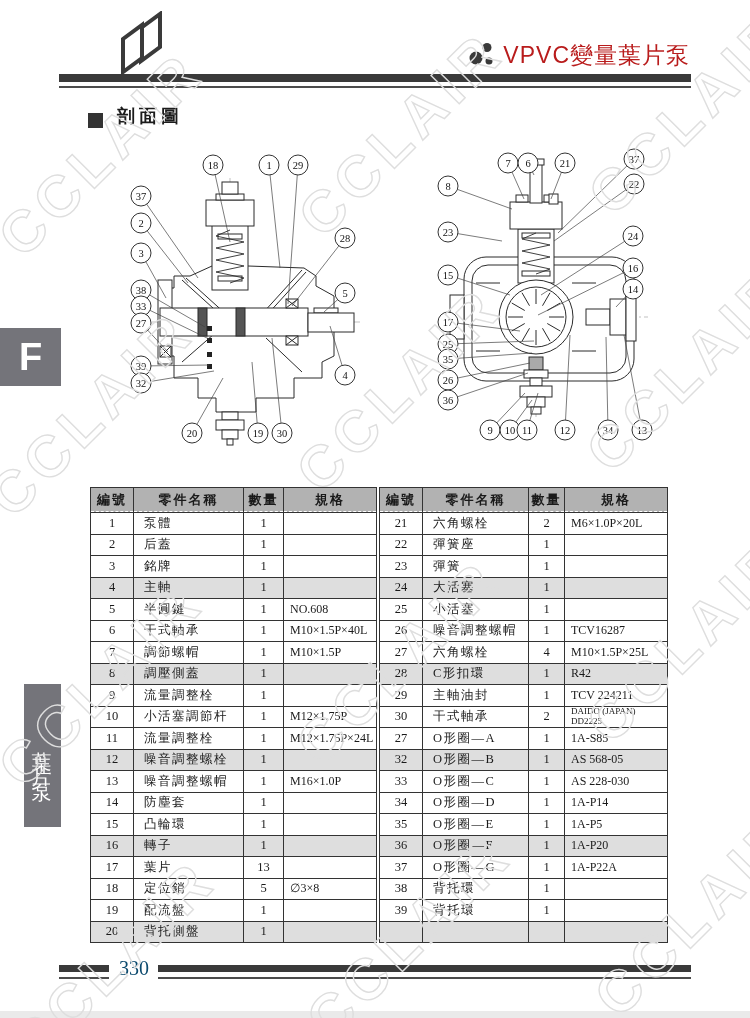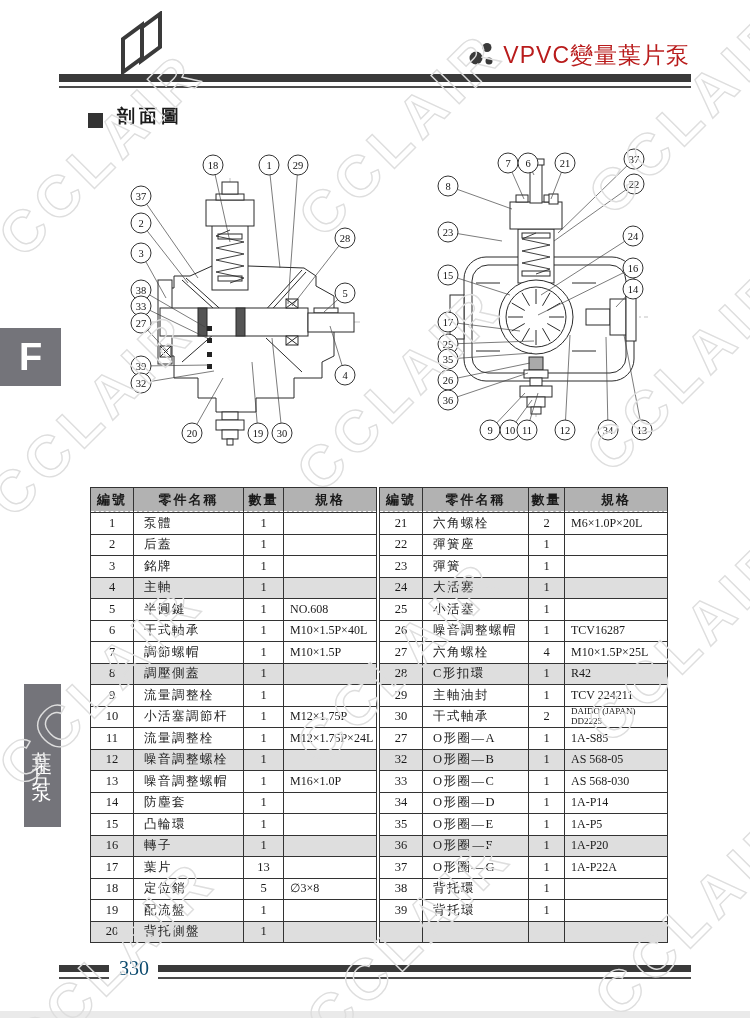--- a/index.html
+++ b/index.html
@@ -558,21 +558,21 @@
           <tr class="shaded">
             <td class="c-no">32</td>
             <td class="c-name">O形圈—B</td>
             <td class="c-qty">1</td>
             <td class="c-spec">AS 568-05</td>
           </tr>
           <tr>
             <td class="c-no">33</td>
             <td class="c-name">O形圈—C</td>
             <td class="c-qty">1</td>
-            <td class="c-spec">AS 568-030</td>
+            <td class="c-spec">AS 228-030</td>
           </tr>
           <tr>
             <td class="c-no">34</td>
             <td class="c-name">O形圈—D</td>
             <td class="c-qty">1</td>
             <td class="c-spec">1A-P14</td>
           </tr>
           <tr>
             <td class="c-no">35</td>
             <td class="c-name">O形圈—E</td>

